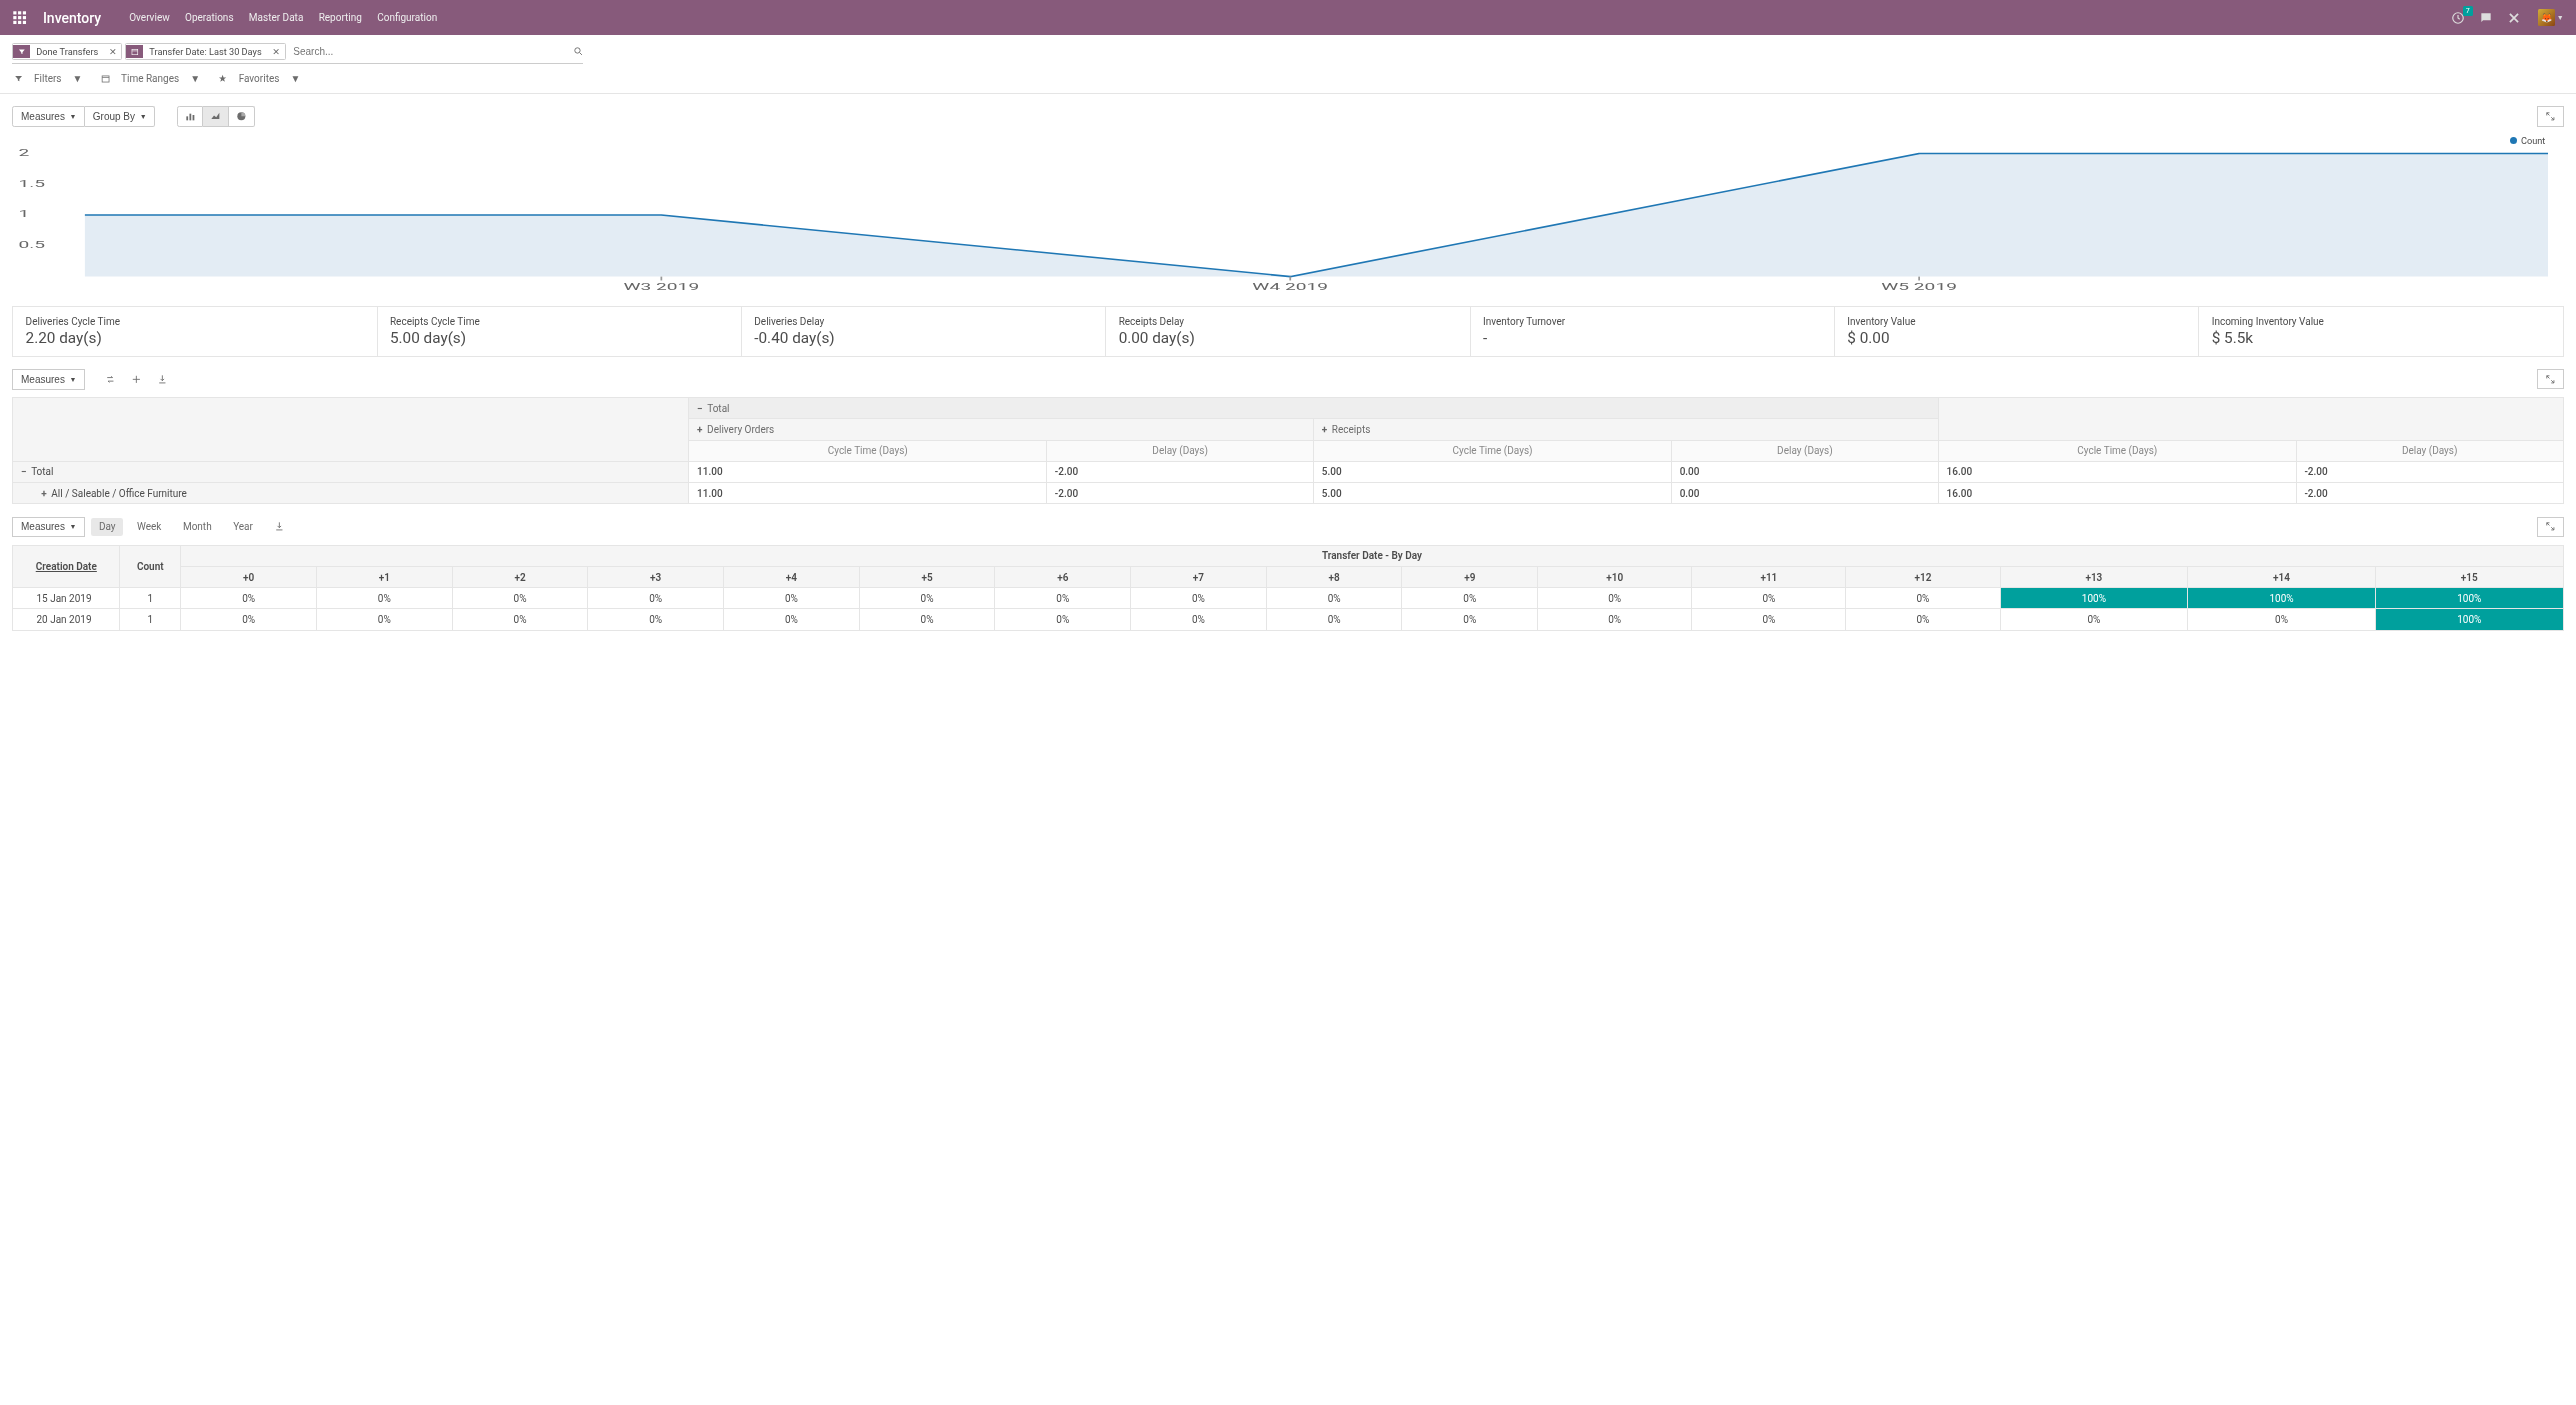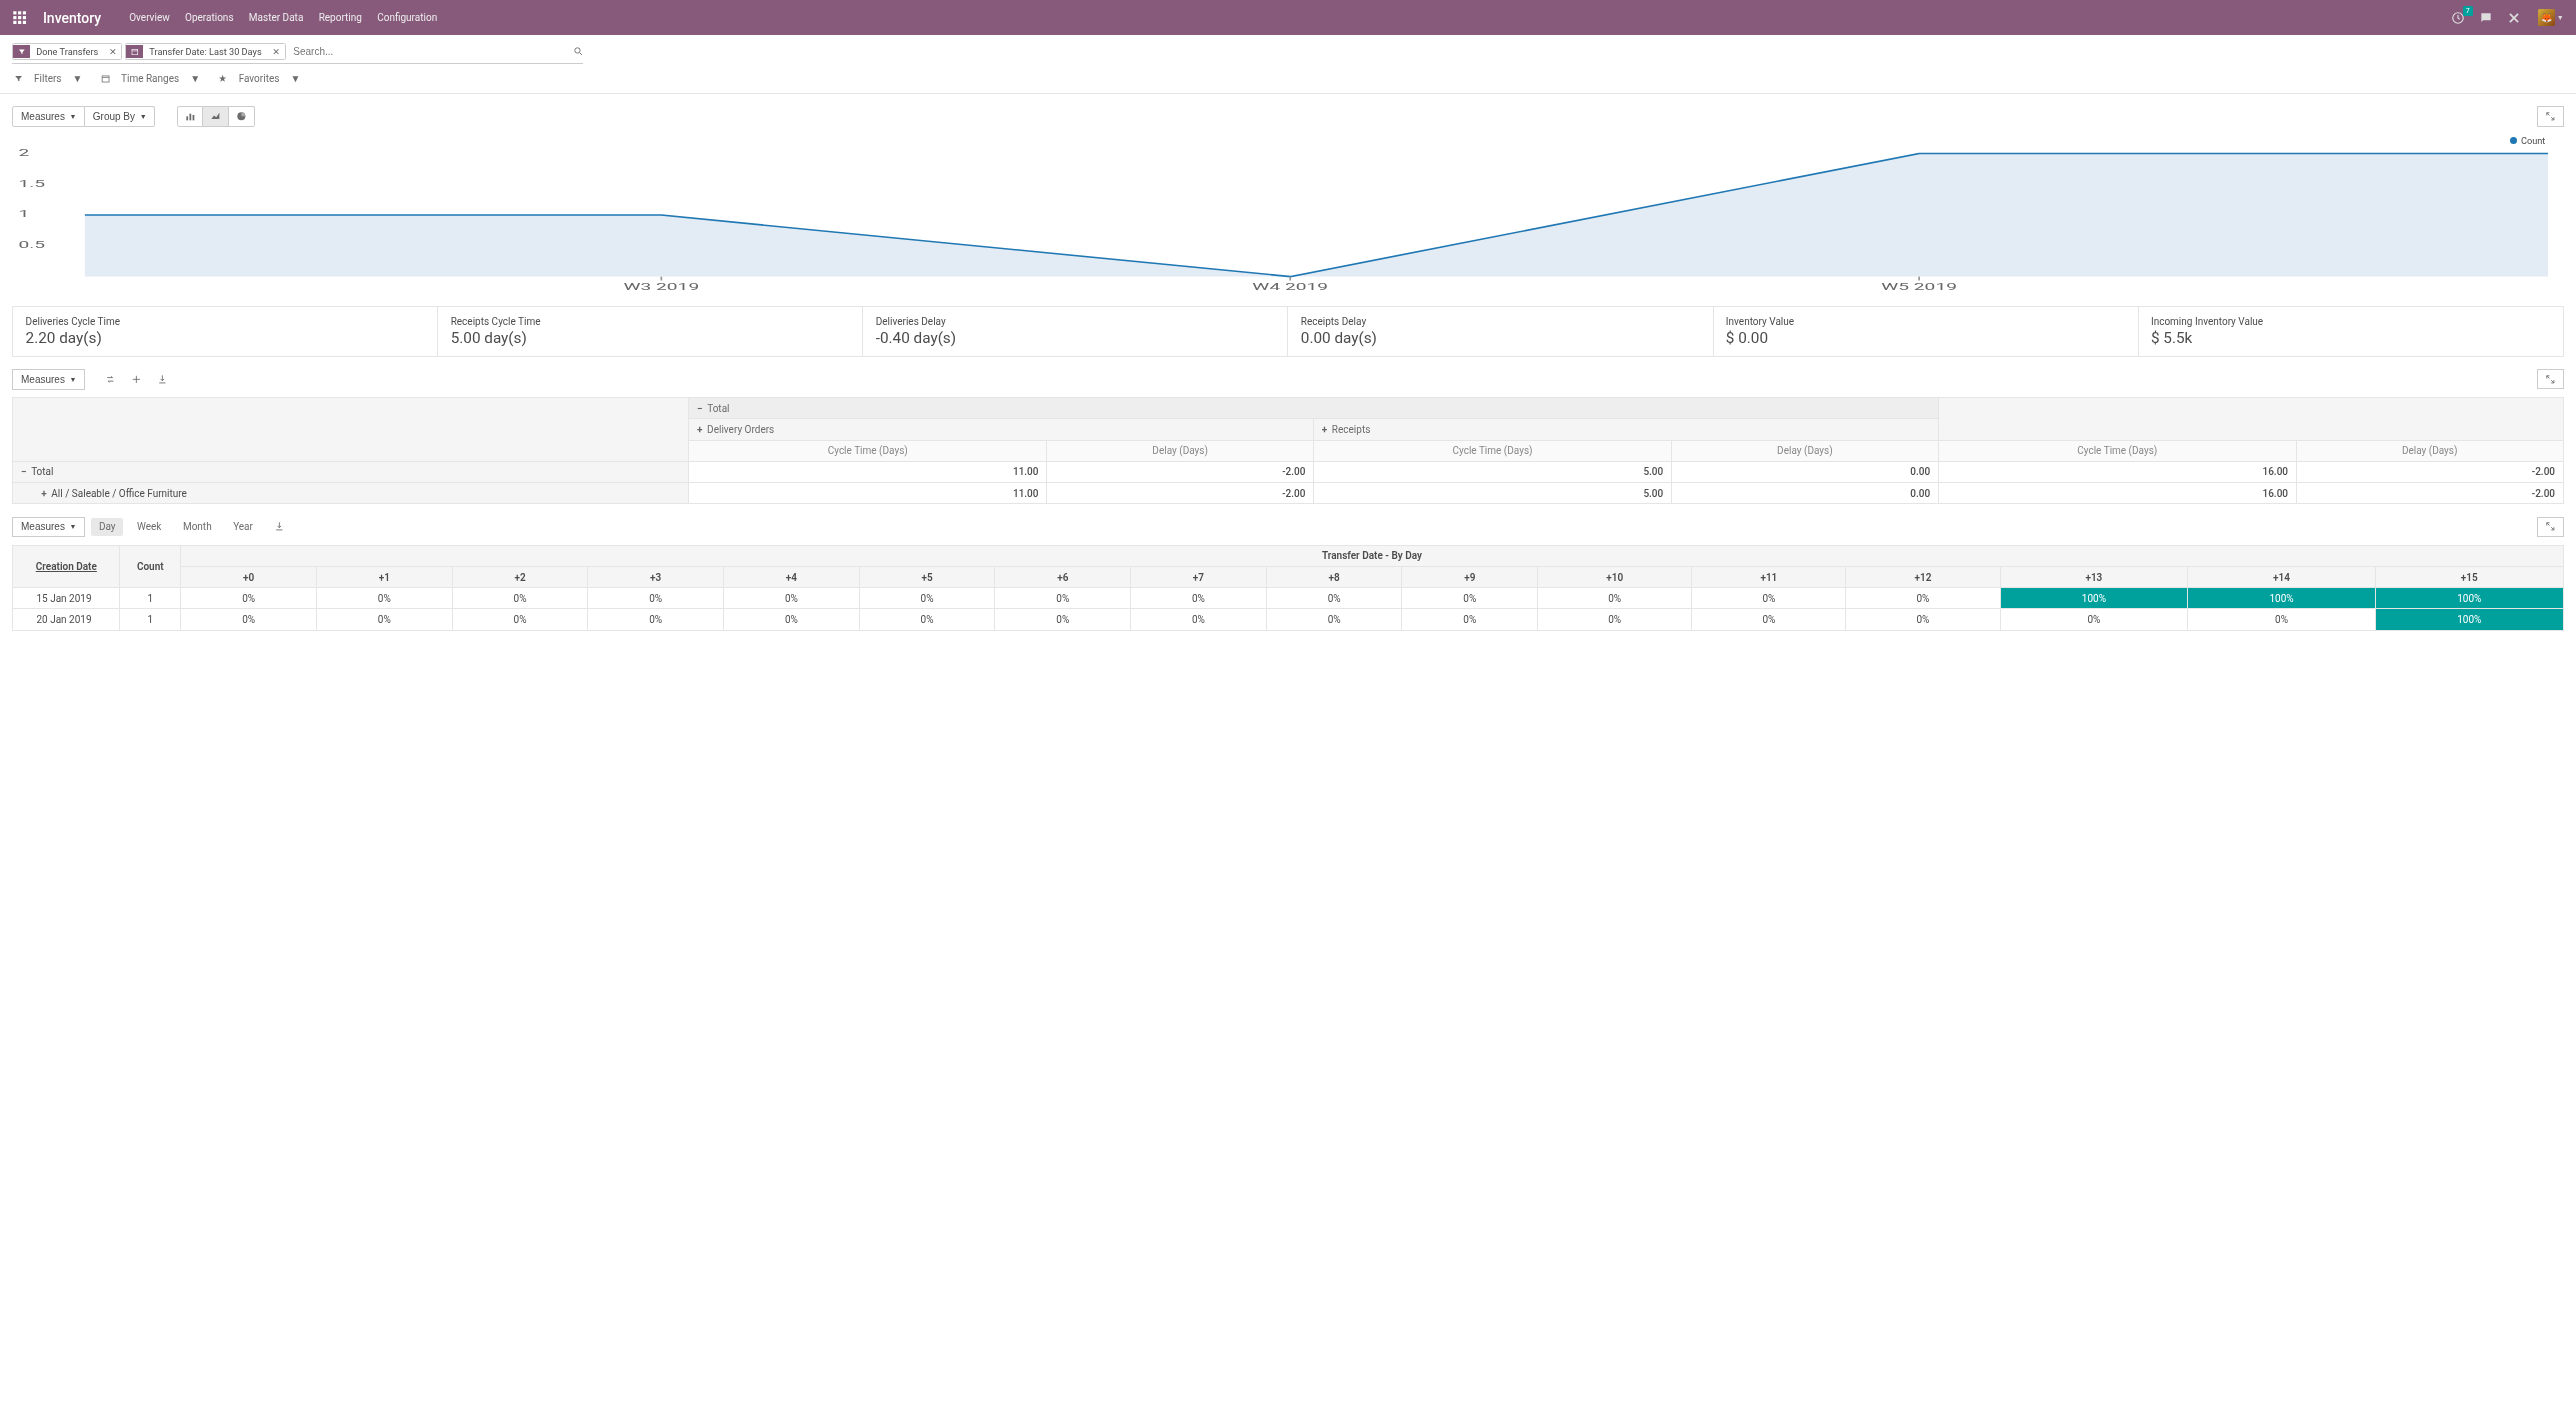--- a/index.html
+++ b/index.html
@@ -65,21 +65,21 @@
 .kpi:last-child { border-right: none; }
 .kpi .l { font-size: 10px; color: #4c4c4c; margin-bottom: 1.5px; }
 .kpi .v { font-size: 15.3px; color: #4c4c4c; }
 
 
 table.pivot, table.cohort { border-collapse: collapse; width: 100%; font-size: 10px; }
 table.pivot td, table.pivot th, table.cohort td, table.cohort th { border: 0.8px solid #e5e5e5; padding: 4.6px 7.7px; }
 table.pivot .hd { background: #f5f5f5; color: #6c6c6c; font-weight: normal; }
 table.pivot .hd2 { background: #eee; color: #6c6c6c; font-weight: normal; }
 table.pivot .rh { background: #f5f5f5; text-align: left; }
-table.pivot td.num { text-align: right; font-weight: 500; }
+table.pivot td.num { font-weight: 500; }
 table.pivot td.measure { text-align: center; color: #888; background: #fafafa; font-weight: normal;}
 .pm { font-weight: bold; margin-right: 4.6px; color: #666; cursor: pointer; }
 
 
 .cohorttoolbar { display: flex; align-items: center; gap: 6.1px; margin-bottom: 7.7px; }
 .period { padding: 3.8px 7.7px; font-size: 10px; cursor: pointer; color: #6c6c6c; }
 .period.active { background: #e8e8e8; border-radius: 2.3px; }
 table.cohort th { background: #f5f5f5; font-weight: 600; color: #4c4c4c; text-align: center; }
 table.cohort td { text-align: center; }
 table.cohort td.c100 { background: #00a09d; color: #fff; }
@@ -270,20 +270,24 @@
       </div>
   <div class="kpi">
         <div class="l">Deliveries Delay</div>
         <div class="v">-0.40 day(s)</div>
       </div>
   <div class="kpi">
         <div class="l">Receipts Delay</div>
         <div class="v">0.00 day(s)</div>
       </div>
   <div class="kpi">
+        <div class="l">Inventory Turnover</div>
+        <div class="v">-</div>
+      </div>
+  <div class="kpi">
         <div class="l">Inventory Value</div>
         <div class="v">$ 0.00</div>
       </div>
   <div class="kpi">
         <div class="l">Incoming Inventory Value</div>
         <div class="v">$ 5.5k</div>
       </div>
 </div>
 
 <div class="charttoolbar">

